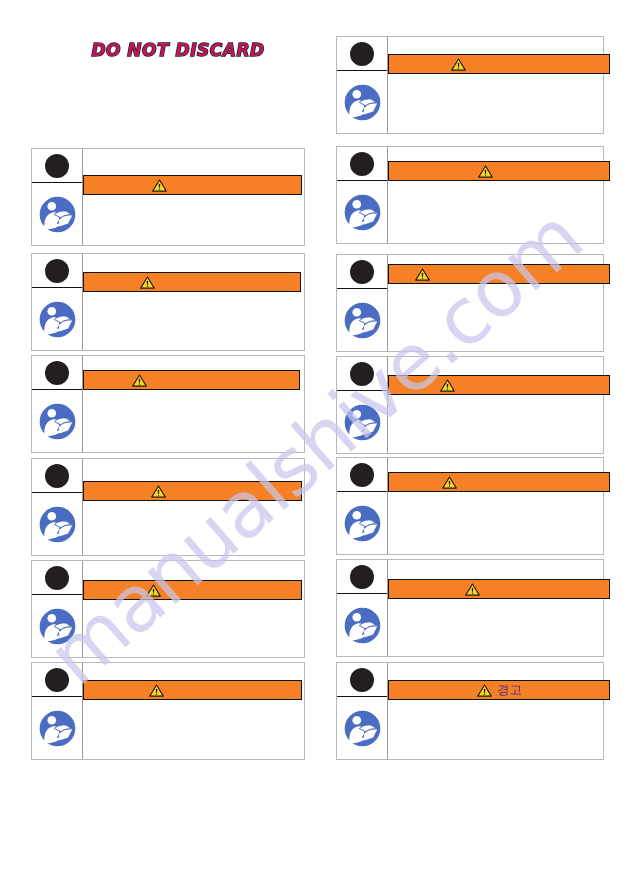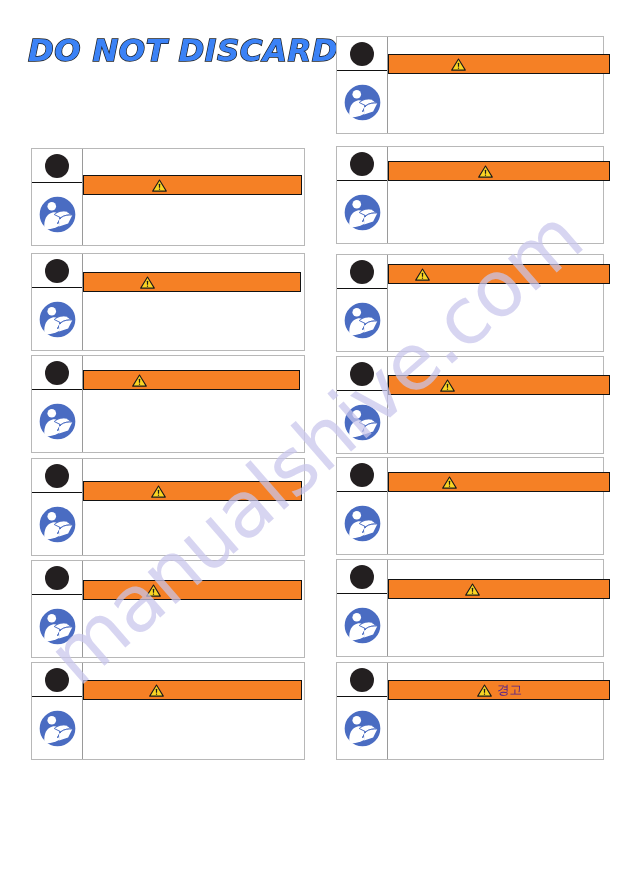--- a/index.html
+++ b/index.html
@@ -46,26 +46,26 @@
     position: absolute;
     left: 28px;
     top: 33px;
     width: 300px;
     text-align: center;
     z-index: 3;
   }
   #title .line {
     display: block;
     font-family: "DejaVu Sans", sans-serif;
-    font-size: 31px;
+    font-size: 17px;
     font-weight: 700;
     font-style: italic;
     letter-spacing: 0.5px;
     line-height: 34px;
-    color: #3b82f6;
+    color: #be185d;
     -webkit-text-stroke: 1.4px #1a1a1a;
     paint-order: stroke fill;
     white-space: nowrap;
   }
 
   
   .col { position: absolute; z-index: 4; }
   #col-left  { left: 31px;  top: 0; width: 274px; }
   #col-right { left: 336px; top: 0; width: 268px; }
 

